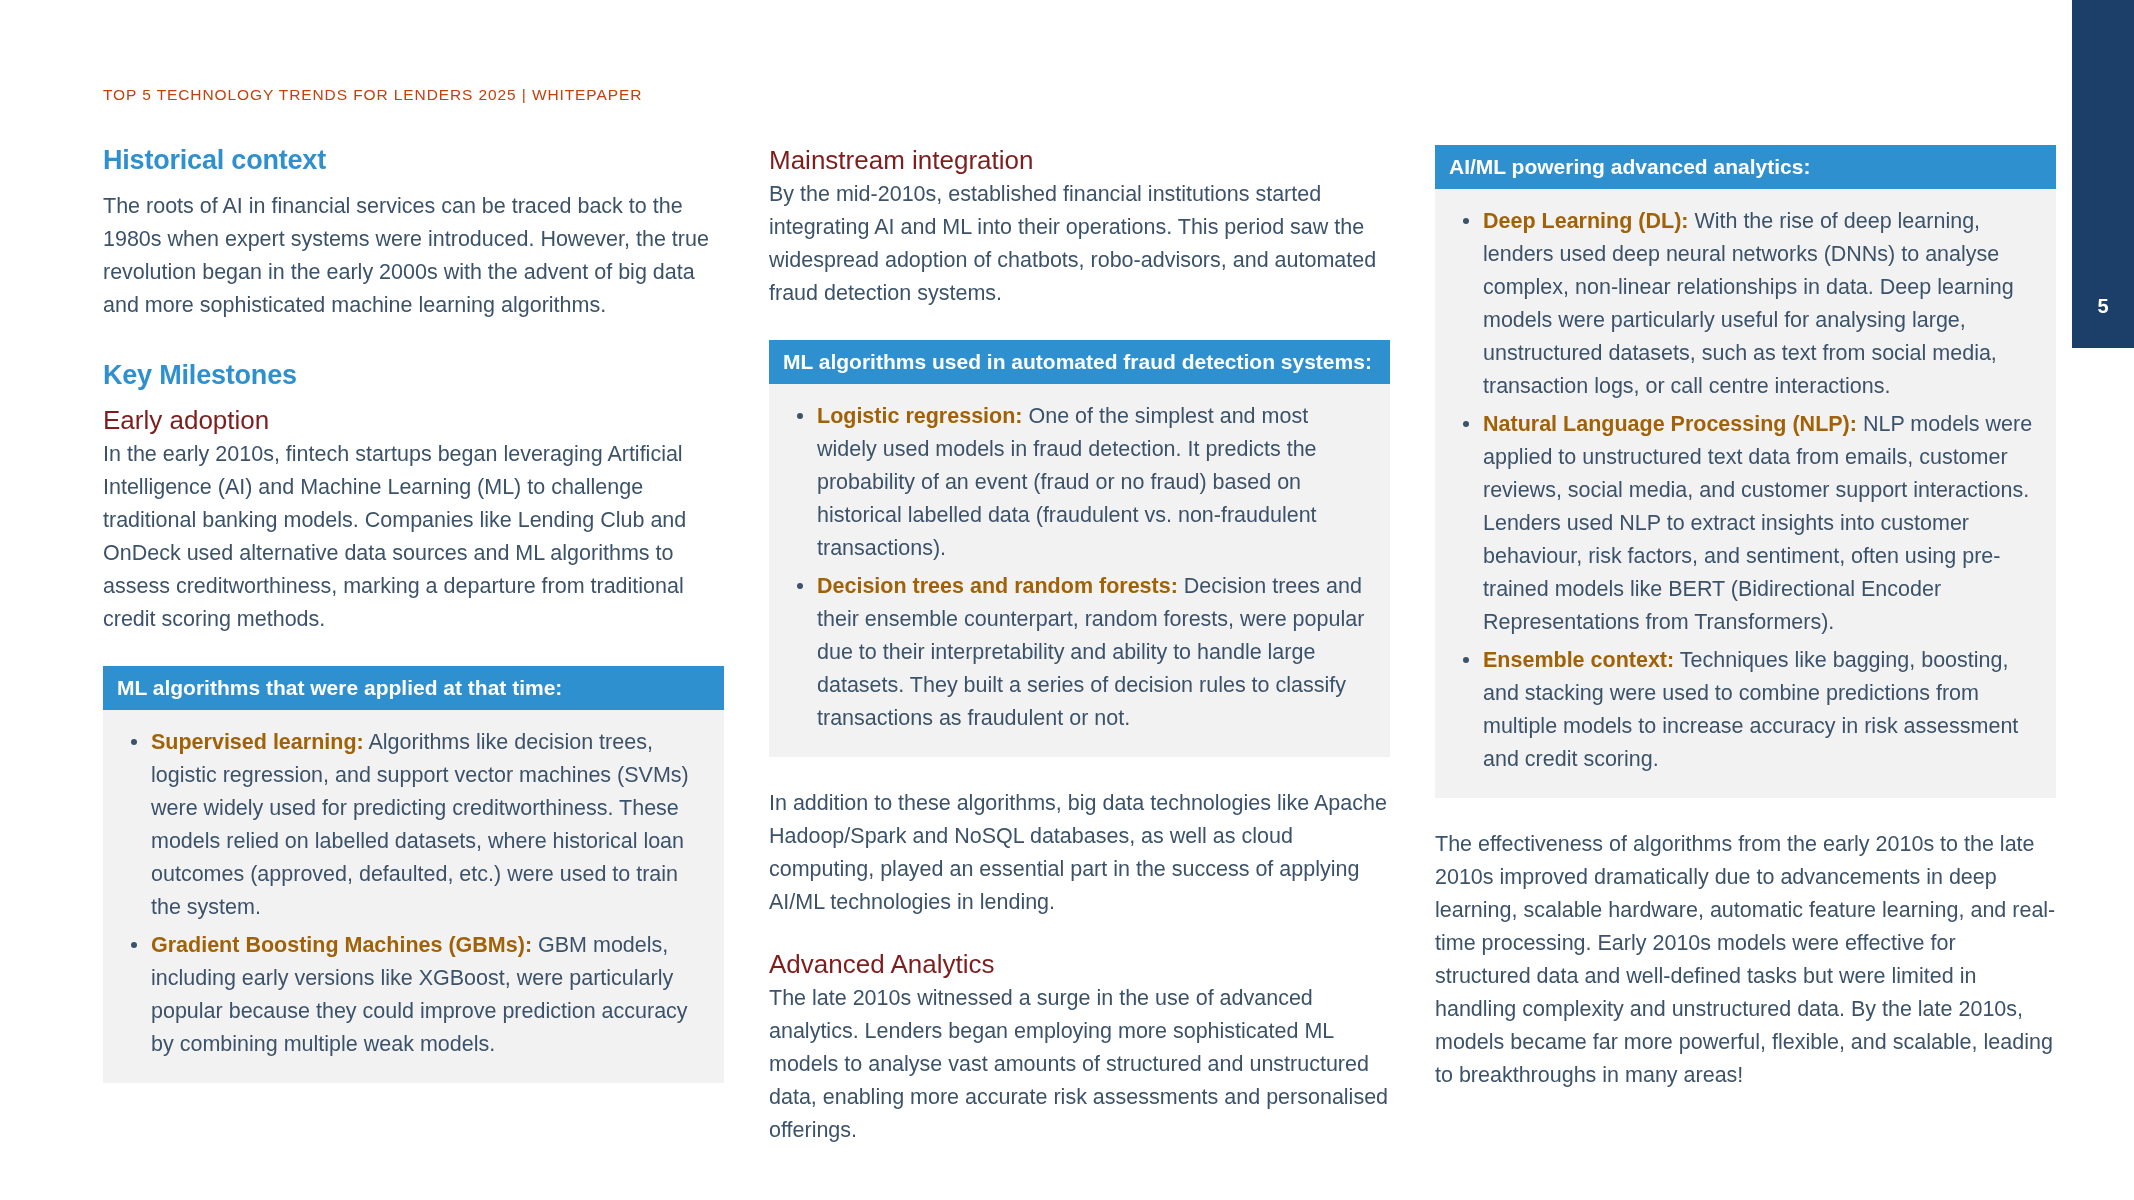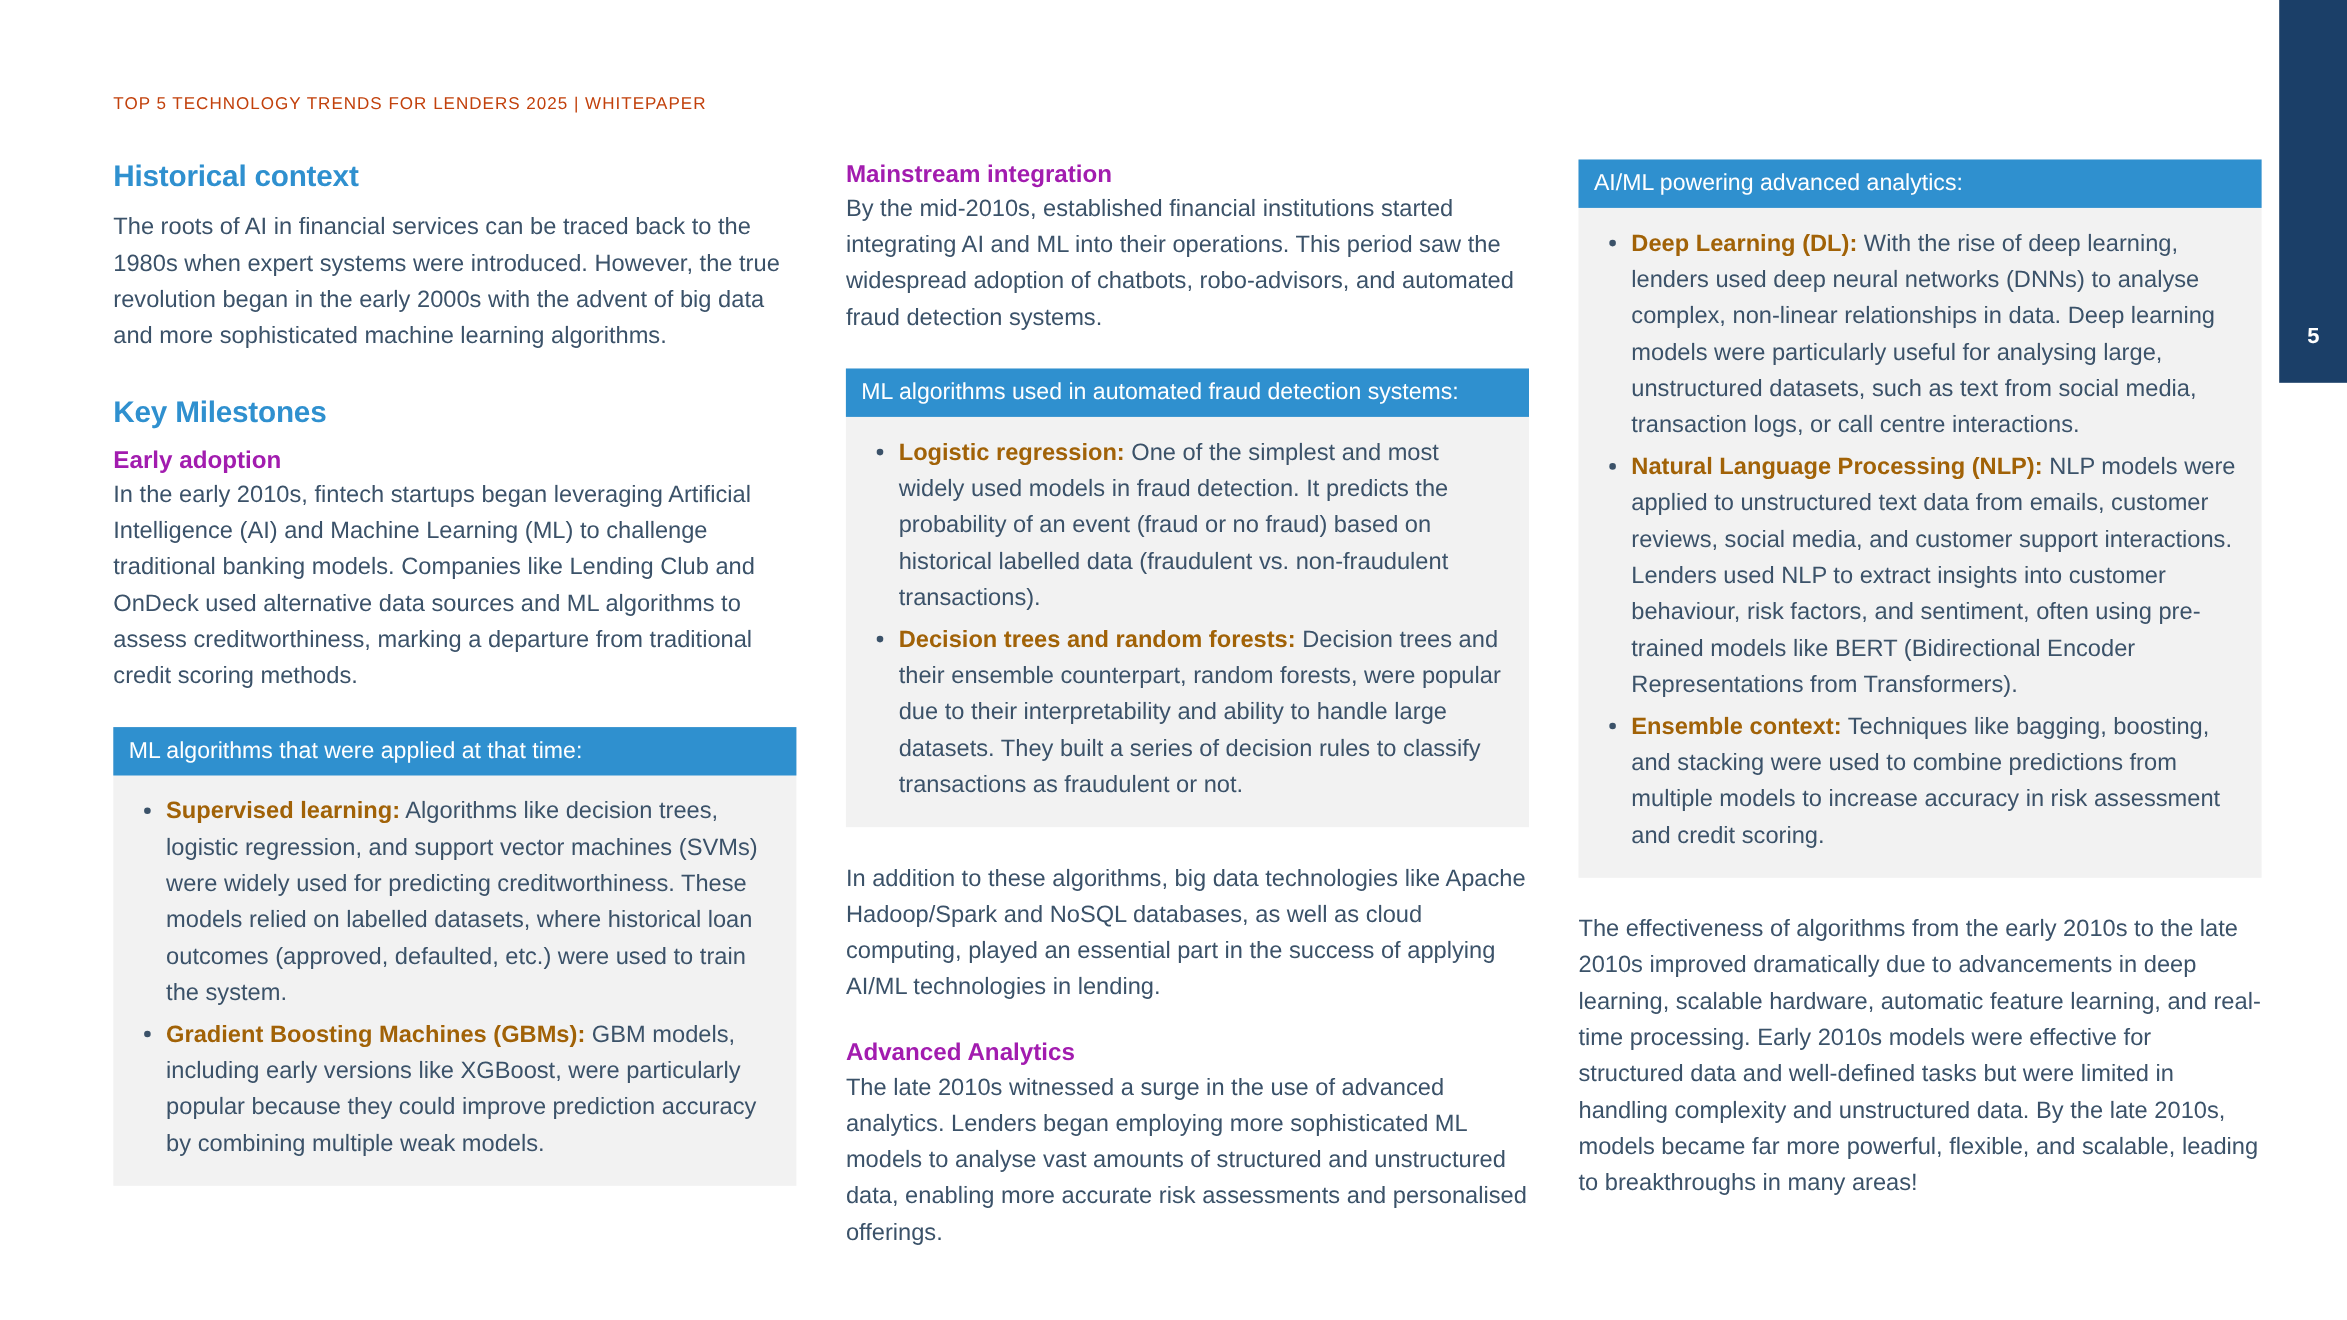--- a/index.html
+++ b/index.html
@@ -71,23 +71,23 @@
   
   h2.section-title {
     margin: 0 0 14px 0;
     font-size: 27px;
     font-weight: bold;
     color: #2f90cf;
     letter-spacing: -0.2px;
   }
   h3.sub-title {
     margin: 0 0 2px 0;
-    font-size: 22px;
-    font-weight: bold;
-    color: #a21caf;
+    font-size: 26px;
+    font-weight: normal;
+    color: #7f1d1d;
   }
   p.body {
     margin: 0;
     font-size: 21.5px;
     line-height: 33px;
     color: #3b5269;
   }
   .gap-lg { height: 38px; }
   .gap-md { height: 30px; }
 
@@ -96,20 +96,21 @@
     background: #f2f2f2;
   }
   .callout .callout-head {
     background: #2f90cf;
     color: #ffffff;
     font-size: 21px;
     line-height: 1;
     padding: 11px 14px 12px 14px;
     white-space: nowrap;
     overflow: hidden;
+    font-weight: bold;
   }
   .callout ul {
     list-style: none;
     margin: 0;
     padding: 16px 20px 22px 20px;
   }
   .callout li {
     position: relative;
     padding-left: 28px;
     margin: 0 0 5px 0;

